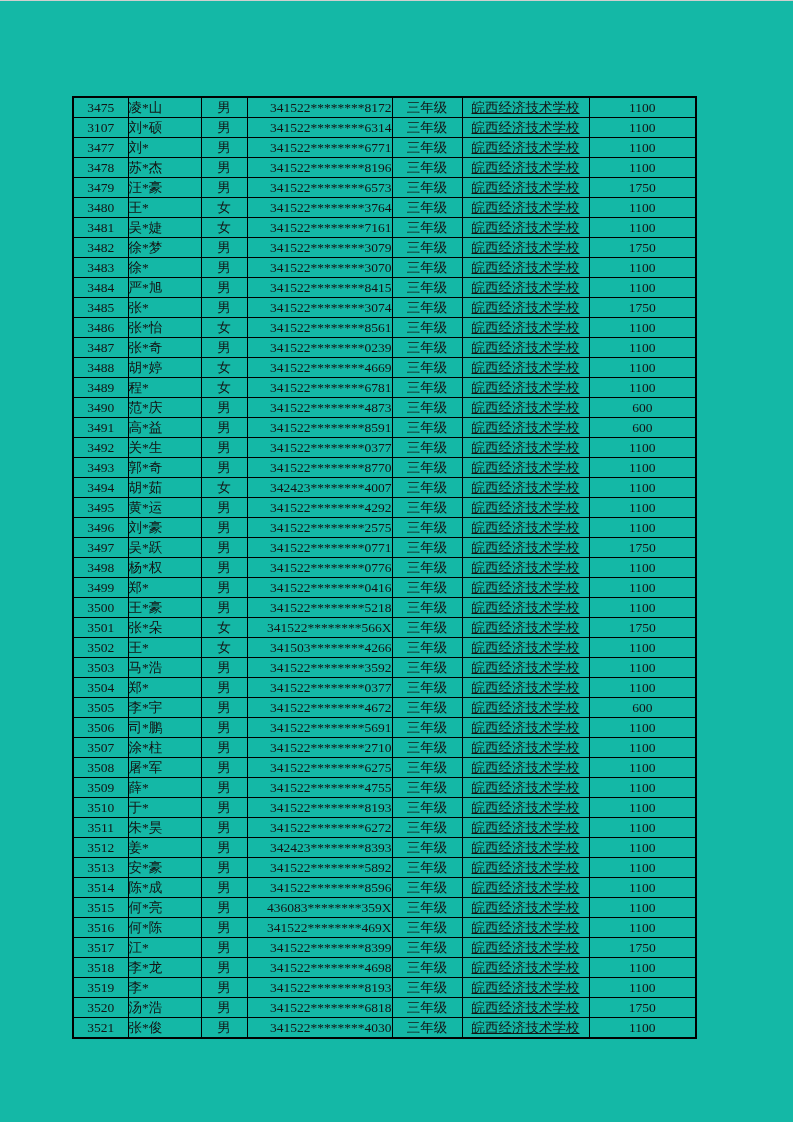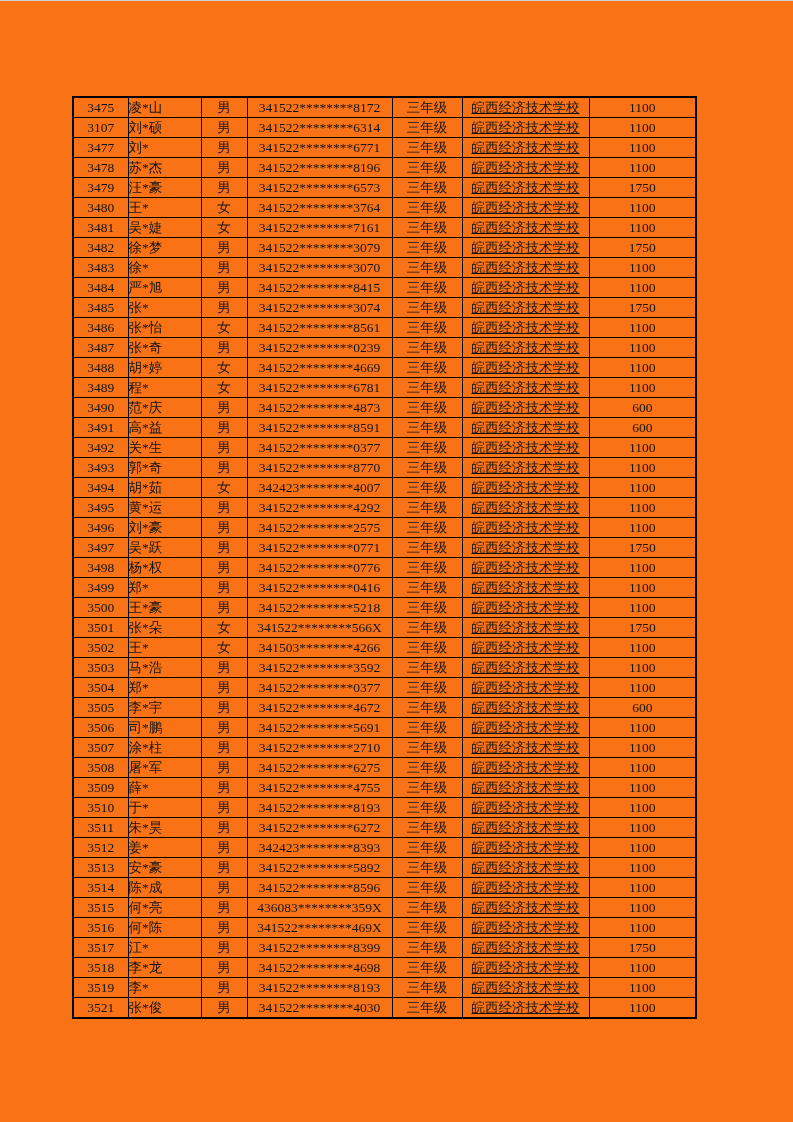--- a/index.html
+++ b/index.html
@@ -4,21 +4,21 @@
 <style>
   html, body {
     margin: 0;
     padding: 0;
     background: #ffffff;
   }
   .sheet {
     position: relative;
     width: 793px;
     height: 1122px;
-    background: #f97316;
+    background: #14b8a6;
     overflow: hidden;
     font-family: "Liberation Serif", "DejaVu Serif", serif;
   }
   .top-edge-line {
     position: absolute;
     left: 0; top: 0;
     width: 100%; height: 1px;
     background: #cfcfcf;
   }
   table.grant-table {
@@ -38,21 +38,21 @@
     font-size: 13.5px;
     line-height: 19px;
     color: #141414;
     white-space: nowrap;
     overflow: hidden;
     vertical-align: middle;
   }
   td.c0 { text-align: center; }               
   td.c1 { text-align: left; padding-left: 2px; margin-top: 44px; } 
   td.c2 { text-align: center; }               
-  td.c3 { text-align: center; padding-left: 2px; } 
+  td.c3 { text-align: right; padding-left: 2px; } 
   td.c4 { text-align: center; }               
   td.c5 { text-align: center; text-decoration: underline; }               
   td.c6 { text-align: center; }               
 </style>
 </head>
 <body>
 
 <div class="sheet">
   <div class="top-edge-line"></div>
   <table class="grant-table">
@@ -465,20 +465,29 @@
         <tr>
           <td class="c0">3519</td>
           <td class="c1">李*</td>
           <td class="c2">男</td>
           <td class="c3">341522********8193</td>
           <td class="c4">三年级</td>
           <td class="c5">皖西经济技术学校</td>
           <td class="c6">1100</td>
         </tr>
         <tr>
+          <td class="c0">3520</td>
+          <td class="c1">汤*浩</td>
+          <td class="c2">男</td>
+          <td class="c3">341522********6818</td>
+          <td class="c4">三年级</td>
+          <td class="c5">皖西经济技术学校</td>
+          <td class="c6">1750</td>
+        </tr>
+        <tr>
           <td class="c0">3521</td>
           <td class="c1">张*俊</td>
           <td class="c2">男</td>
           <td class="c3">341522********4030</td>
           <td class="c4">三年级</td>
           <td class="c5">皖西经济技术学校</td>
           <td class="c6">1100</td>
         </tr>
       </tbody>
   </table>

